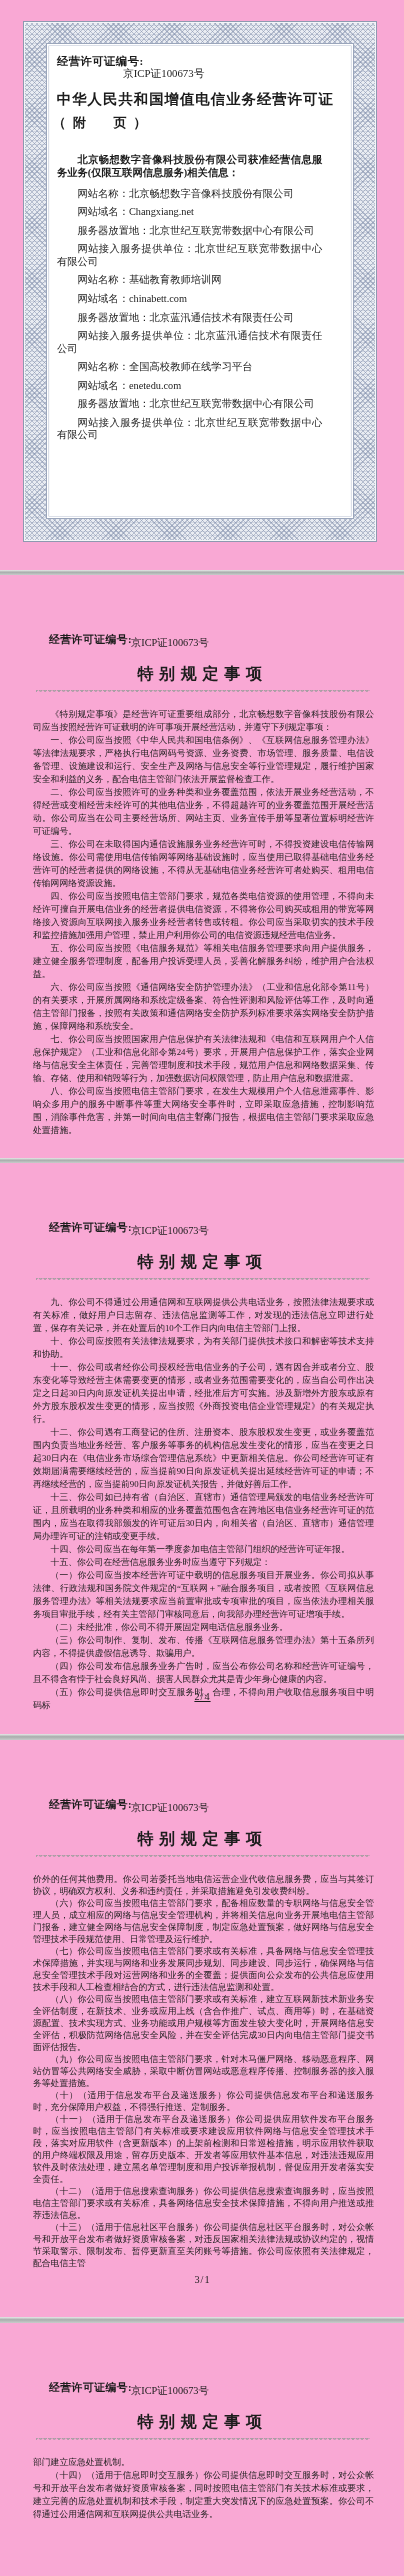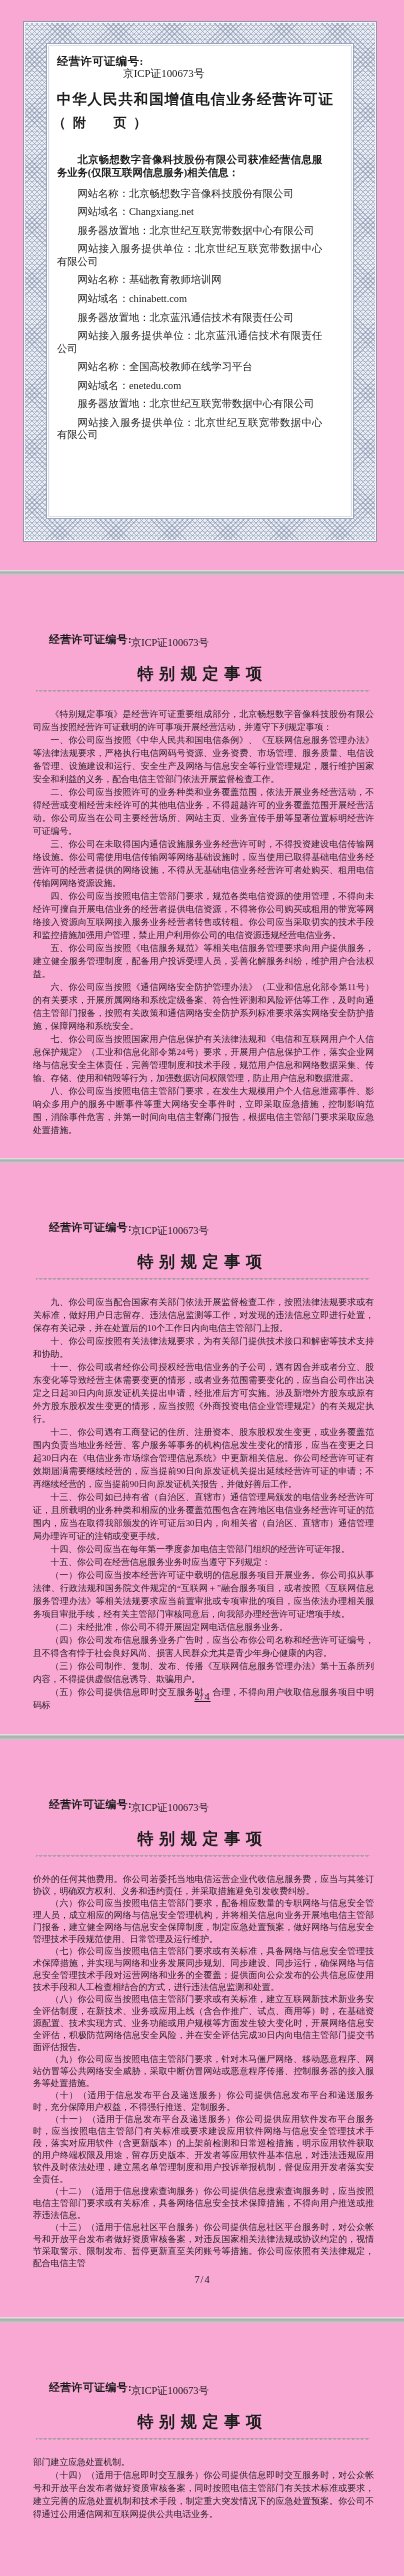--- a/index.html
+++ b/index.html
@@ -137,31 +137,31 @@
 <div class="sep" style="top:1158px;height:5.2px;"></div>
 
 <section class="sheet" style="top:1163px;height:571px;">
   <div class="sp-hdr">
     <span class="lic-label">经营许可证编号:</span>
     <span class="lic-no">京ICP证100673号</span>
   </div>
   <h2 class="sp-title">特别规定事项</h2>
   <div class="zigzag"></div>
   <div class="sp-body">
-      <p>九、你公司应当配合国家有关部门依法开展监督检查工作，按照法律法规要求或有关标准，做好用户日志留存、违法信息监测等工作，对发现的违法信息立即进行处置，保存有关记录，并在处置后的10个工作日内向电信主管部门上报。</p>
+      <p>九、你公司不得通过公用通信网和互联网提供公共电话业务，按照法律法规要求或有关标准，做好用户日志留存、违法信息监测等工作，对发现的违法信息立即进行处置，保存有关记录，并在处置后的10个工作日内向电信主管部门上报。</p>
       <p>十、你公司应按照有关法律法规要求，为有关部门提供技术接口和解密等技术支持和协助。</p>
       <p>十一、你公司或者经你公司授权经营电信业务的子公司，遇有因合并或者分立、股东变化等导致经营主体需要变更的情形，或者业务范围需要变化的，应当自公司作出决定之日起30日内向原发证机关提出申请，经批准后方可实施。涉及新增外方股东或原有外方股东股权发生变更的情形，应当按照《外商投资电信企业管理规定》的有关规定执行。</p>
       <p>十二、你公司遇有工商登记的住所、注册资本、股东股权发生变更，或业务覆盖范围内负责当地业务经营、客户服务等事务的机构信息发生变化的情形，应当在变更之日起30日内在《电信业务市场综合管理信息系统》中更新相关信息。你公司经营许可证有效期届满需要继续经营的，应当提前90日向原发证机关提出延续经营许可证的申请；不再继续经营的，应当提前90日向原发证机关报告，并做好善后工作。</p>
       <p>十三、你公司如已持有省（自治区、直辖市）通信管理局颁发的电信业务经营许可证，且所载明的业务种类和相应的业务覆盖范围包含在跨地区电信业务经营许可证的范围内，应当在取得我部颁发的许可证后30日内，向相关省（自治区、直辖市）通信管理局办理许可证的注销或变更手续。</p>
       <p>十四、你公司应当在每年第一季度参加电信主管部门组织的经营许可证年报。</p>
       <p>十五、你公司在经营信息服务业务时应当遵守下列规定：</p>
       <p>（一）你公司应当按本经营许可证中载明的信息服务项目开展业务。你公司拟从事法律、行政法规和国务院文件规定的“互联网＋”融合服务项目，或者按照《互联网信息服务管理办法》等相关法规要求应当前置审批或专项审批的项目，应当依法办理相关服务项目审批手续，经有关主管部门审核同意后，向我部办理经营许可证增项手续。</p>
       <p>（二）未经批准，你公司不得开展固定网电话信息服务业务。</p>
+      <p>（三）你公司制作、复制、发布、传播《互联网信息服务管理办法》第十五条所列内容，不得提供虚假信息诱导、欺骗用户。</p>
       <p>（四）你公司发布信息服务业务广告时，应当公布你公司名称和经营许可证编号，且不得含有悖于社会良好风尚、损害人民群众尤其是青少年身心健康的内容。</p>
-      <p>（三）你公司制作、复制、发布、传播《互联网信息服务管理办法》第十五条所列内容，不得提供虚假信息诱导、欺骗用户。</p>
       <p>（五）你公司提供信息即时交互服务时、合理，不得向用户收取信息服务项目中明码标</p>
     </div>
   <div class="pageno" style="bottom:32px;text-decoration:underline;">2/4</div>
 </section>
 
 <div class="sep" style="top:1734px;height:6.2px;"></div>
 
 <section class="sheet" style="top:1740px;height:577px;">
   <div class="sp-hdr">
     <span class="lic-label">经营许可证编号:</span>
@@ -173,21 +173,21 @@
       <p class="noindent">价外的任何其他费用。你公司若委托当地电信运营企业代收信息服务费，应当与其签订协议，明确双方权利、义务和违约责任，并采取措施避免引发收费纠纷。</p>
       <p>（六）你公司应当按照电信主管部门要求，配备相应数量的专职网络与信息安全管理人员，成立相应的网络与信息安全管理机构，并将相关信息向业务开展地电信主管部门报备，建立健全网络与信息安全保障制度，制定应急处置预案，做好网络与信息安全管理技术手段规范使用、日常管理及运行维护。</p>
       <p>（七）你公司应当按照电信主管部门要求或有关标准，具备网络与信息安全管理技术保障措施，并实现与网络和业务发展同步规划、同步建设、同步运行，确保网络与信息安全管理技术手段对运营网络和业务的全覆盖；提供面向公众发布的公共信息应使用技术手段和人工检查相结合的方式，进行违法信息监测和处置。</p>
       <p>（八）你公司应当按照电信主管部门要求或有关标准，建立互联网新技术新业务安全评估制度，在新技术、业务或应用上线（含合作推广、试点、商用等）时，在基础资源配置、技术实现方式、业务功能或用户规模等方面发生较大变化时，开展网络信息安全评估，积极防范网络信息安全风险，并在安全评估完成30日内向电信主管部门提交书面评估报告。</p>
       <p>（九）你公司应当按照电信主管部门要求，针对木马僵尸网络、移动恶意程序、网站仿冒等公共网络安全威胁，采取中断仿冒网站或恶意程序传播、控制服务器的接入服务等处置措施。</p>
       <p>（十）（适用于信息发布平台及递送服务）你公司提供信息发布平台和递送服务时，充分保障用户权益，不得强行推送、定制服务。</p>
       <p>（十一）（适用于信息发布平台及递送服务）你公司提供应用软件发布平台服务时，应当按照电信主管部门有关标准或要求建设应用软件网络与信息安全管理技术手段，落实对应用软件（含更新版本）的上架前检测和日常巡检措施，明示应用软件获取的用户终端权限及用途，留存历史版本、开发者等应用软件基本信息，对违法违规应用软件及时依法处理，建立黑名单管理制度和用户投诉举报机制，督促应用开发者落实安全责任。</p>
       <p>（十二）（适用于信息搜索查询服务）你公司提供信息搜索查询服务时，应当按照电信主管部门要求或有关标准，具备网络信息安全技术保障措施，不得向用户推送或推荐违法信息。</p>
       <p>（十三）（适用于信息社区平台服务）你公司提供信息社区平台服务时，对公众帐号和开放平台发布者做好资质审核备案，对违反国家相关法律法规或协议约定的，视情节采取警示、限制发布、暂停更新直至关闭账号等措施。你公司应依照有关法律规定，配合电信主管</p>
     </div>
-  <div class="pageno" style="bottom:32px;">7/4</div>
+  <div class="pageno" style="bottom:32px;">3/1</div>
 </section>
 
 <div class="sep" style="top:2317px;height:5.7px;"></div>
 
 <section class="sheet" style="top:2323px;height:551px;">
   <div class="sp-hdr">
     <span class="lic-label">经营许可证编号:</span>
     <span class="lic-no">京ICP证100673号</span>
   </div>
   <h2 class="sp-title">特别规定事项</h2>

